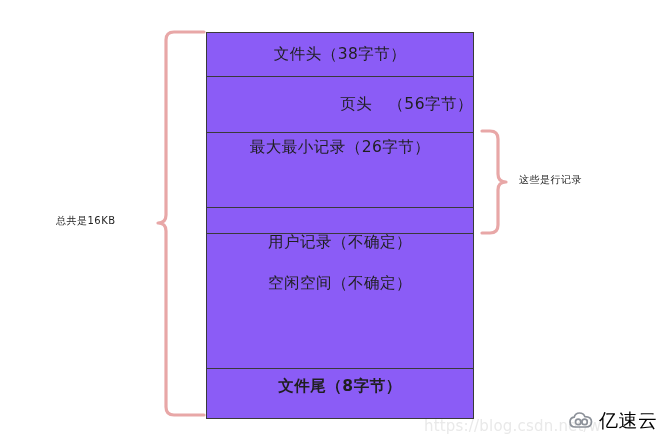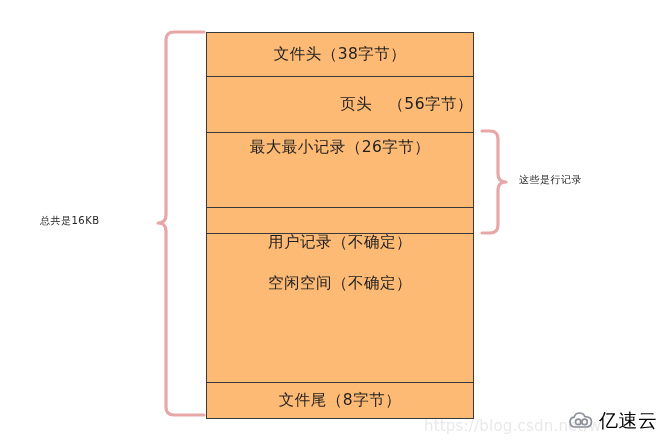--- a/index.html
+++ b/index.html
@@ -24,21 +24,21 @@
 
   
   .page-box {
     position: absolute;
     left: 206px;
     top: 32px;
     width: 268px;
     height: 387px;
     box-sizing: border-box;
     border: 1.6px solid #3a3a3a;
-    background: #fdba74;
+    background: #8b5cf6;
   }
 
   .page-row {
     position: absolute;
     left: 0;
     width: 100%;
     box-sizing: border-box;
     display: flex;
     align-items: center;
     justify-content: center;
@@ -119,21 +119,21 @@
                Q 20 2 20 10
                L 20 185
                Q 20 193 12 193
                Q 20 193 20 201
                L 20 377
                Q 20 385 28 385
                L 58 385" fill="none" stroke="#e8a7a7" stroke-width="3.2" stroke-linecap="round" stroke-linejoin="round"></path>
     </svg>
   </div>
 
-  <div class="annotation" style="left:40px; top:216px;">
+  <div class="annotation" style="left:56px; top:216px;">
     <span>总共是16KB</span>
   </div>
 
   <div class="page-box">
 
     <div class="page-row" style="top:0px; height:43px;">
       <span class="row-label">文件头（38字节）</span>
     </div>
 
     <div class="page-row divider" style="top:43px; height:56px;justify-content:flex-end;">
@@ -146,21 +146,21 @@
 
     <div class="page-row divider" style="top:130px; height:70px;margin-top:44px;">
       <span class="row-label">用户记录（不确定）</span>
     </div>
 
     <div class="page-row divider" style="top:200px; height:101px;">
       <span class="row-label">空闲空间（不确定）</span>
     </div>
 
 
-    <div class="page-row divider" style="top:349px; height:36px;">
+    <div class="page-row divider" style="top:335px; height:36px;font-weight:bold;">
       <span class="row-label">文件尾（8字节）</span>
     </div>
 
   </div>
 
   <div class="brace" style="left:480px; top:129px;">
     <svg width="32" height="108" viewBox="0 0 32 108">
       <path d="M 2 2
                L 10 2
                Q 18 2 18 10

